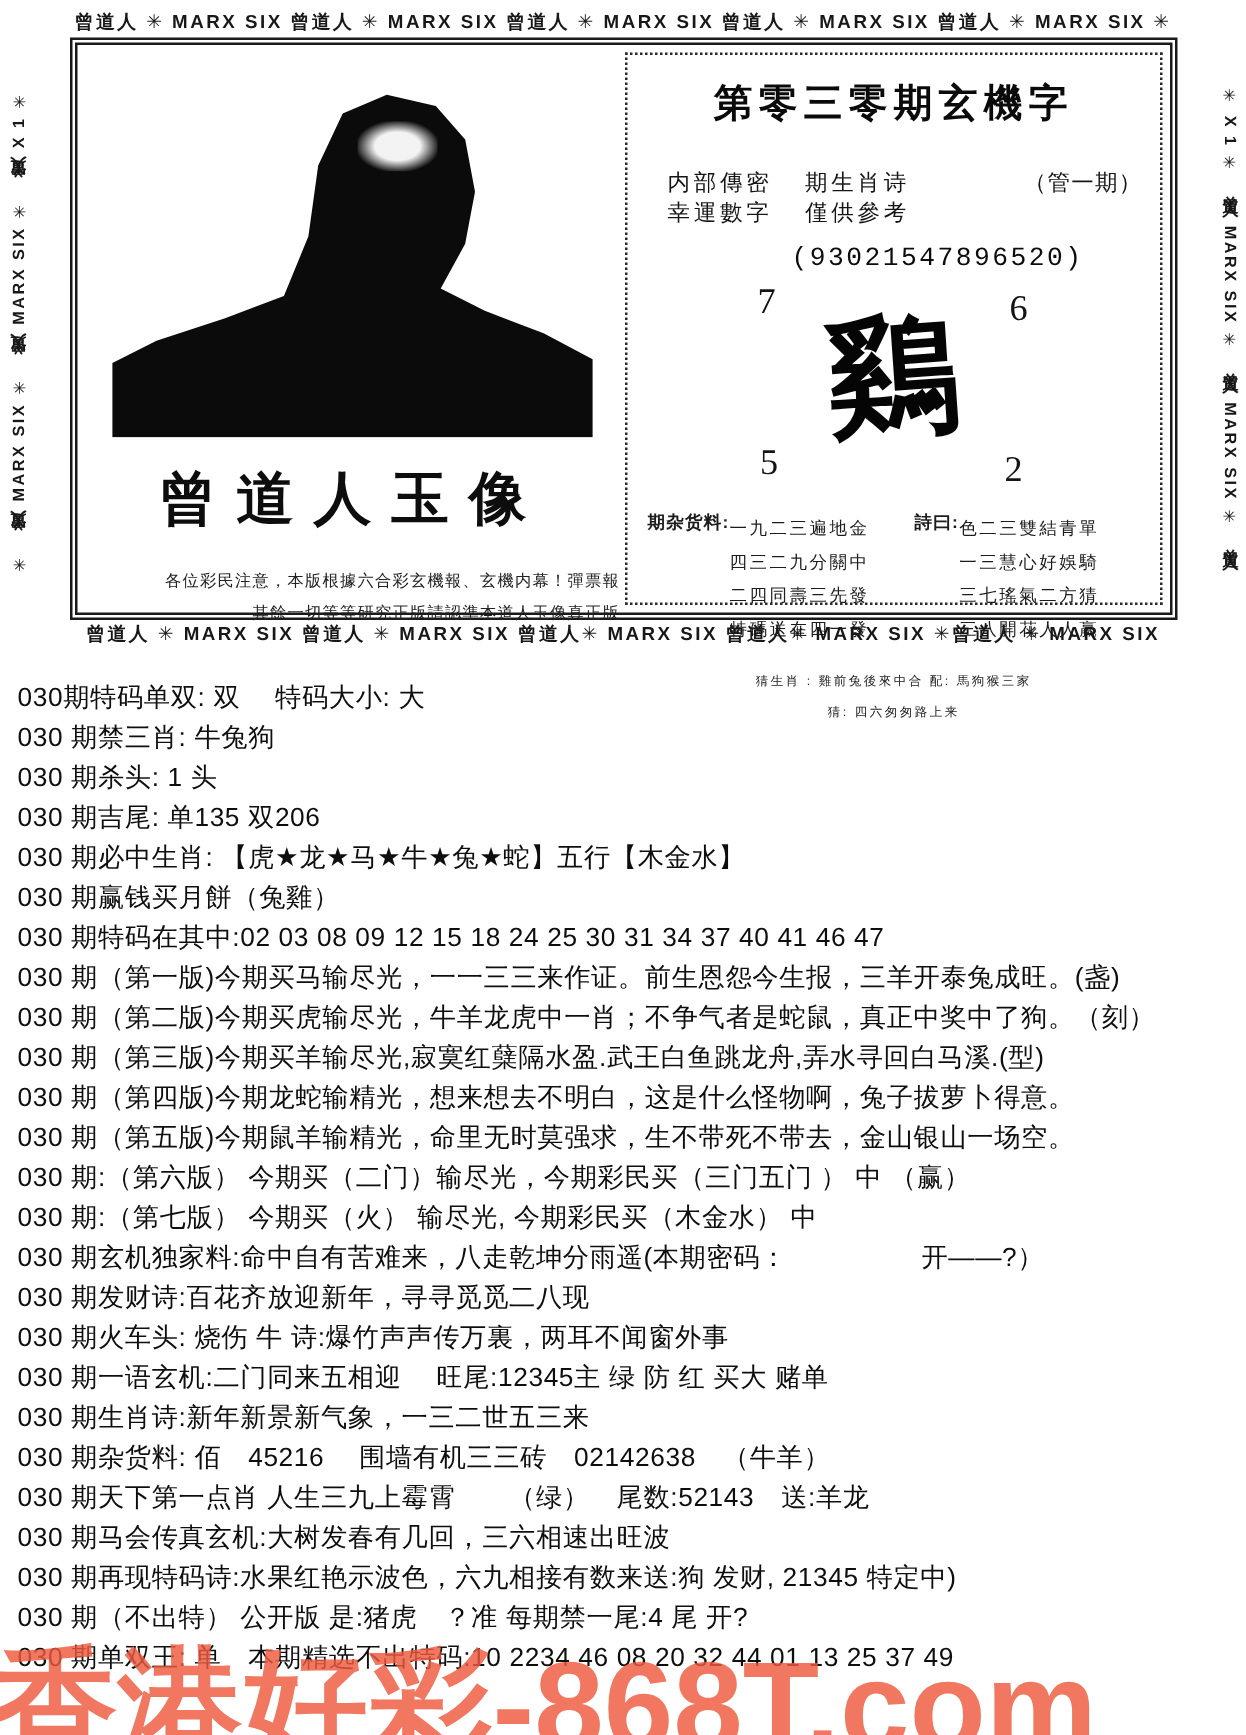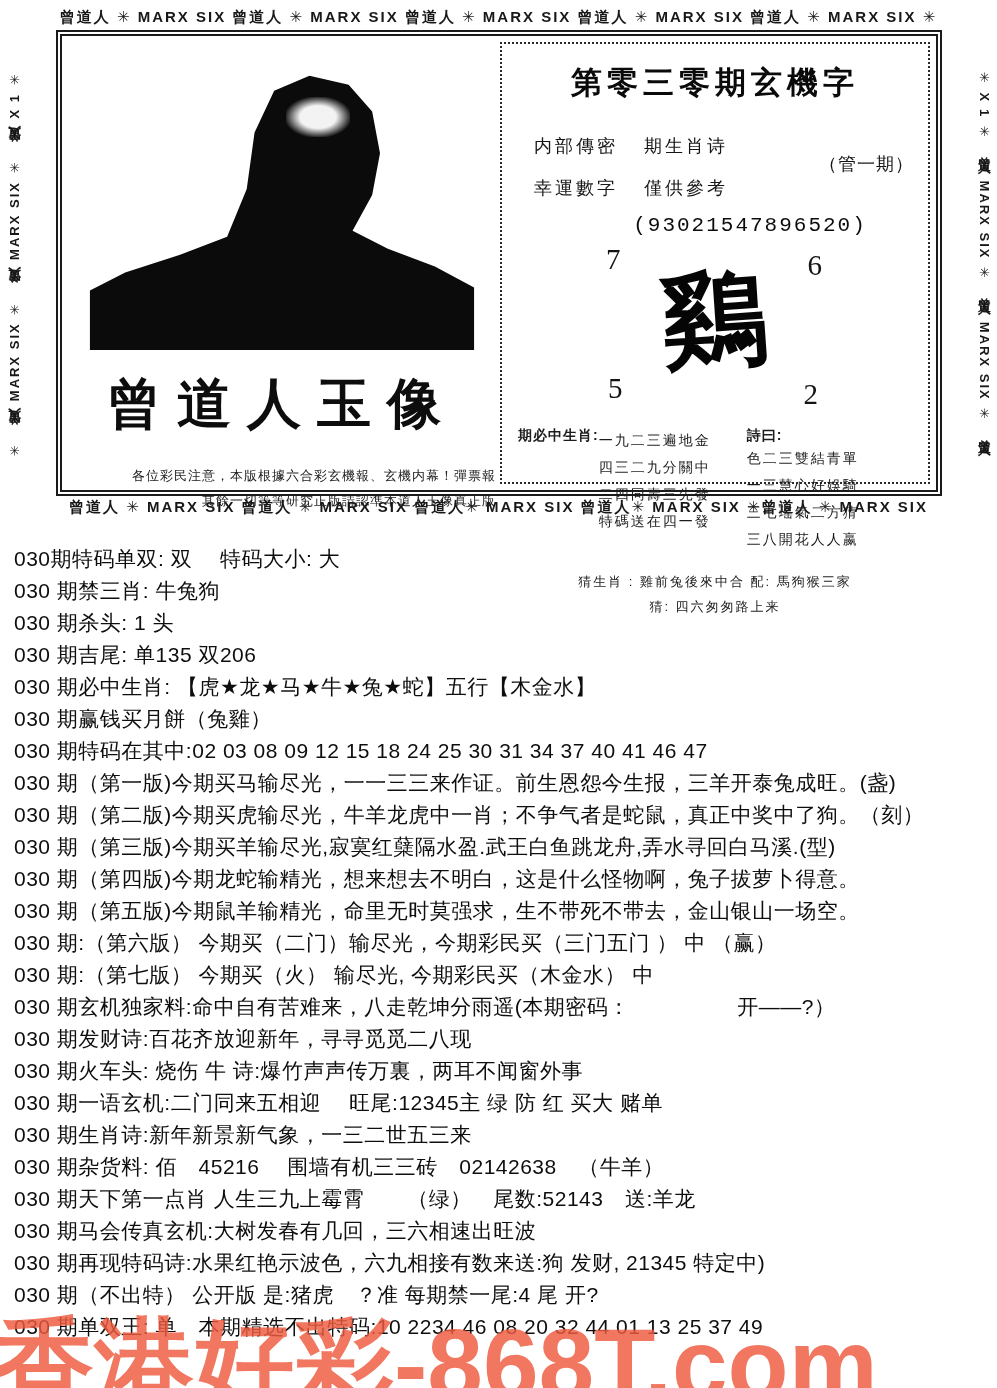--- a/index.html
+++ b/index.html
@@ -39,21 +39,21 @@
       43% 27%, 48% 13%, 57% 8%, 67% 11%, 73% 20%, 75% 34%, 73% 48%, 68% 60%,
       77% 66%, 89% 72%, 99% 79%, 99% 100%);
   }
   .forehead {
     position: absolute; left: 51%; top: 15%; width: 64px; height: 40px;
     background: radial-gradient(ellipse at center, rgba(255,255,255,.95) 0 40%, rgba(255,255,255,0) 75%);
   }
   .caption {
     margin-top: 18px; text-align: center;
     font-family: "Liberation Serif", "DejaVu Serif", serif;
-    font-size: 54px; font-weight: 900; letter-spacing: 16px; color: #0d0d0d;
+    font-size: 46px; font-weight: 900; letter-spacing: 16px; color: #0d0d0d;
     white-space: nowrap;
   }
   .notes {
     margin: 22px 0 0 22px; font-size: 13px; line-height: 1.95;
     letter-spacing: 1px; color: #222; white-space: nowrap; text-align: right;
   }
   .right-col {
     flex: 1; margin-left: 4px; border: 2px dotted #2a2a2a;
     padding: 10px 14px 6px 14px; position: relative;
   }
@@ -61,21 +61,21 @@
     text-align: center; font-size: 31px; font-weight: 900;
     letter-spacing: 5px; margin-top: 8px; color: #0a0a0a;
     font-family: "Liberation Serif", "DejaVu Serif", serif; white-space: nowrap;
   }
   .panel-row {
     margin: 0 0 0 18px; font-size: 18px; letter-spacing: 3px; color: #151515;
     display: flex; white-space: nowrap;
   }
   .panel-row.first { margin-top: 30px; }
   .panel-row .gap { display: inline-block; width: 26px; }
-  .panel-row .tail { margin-left: auto; letter-spacing: 1px; margin-top: 18px; }
+  .panel-row .tail { margin-left: auto; letter-spacing: 1px; }
   .lucky {
     margin-top: 14px; text-align: center; padding-left: 70px;
     font-family: "Liberation Mono", "DejaVu Sans Mono", monospace;
     font-size: 21px; letter-spacing: 2px; color: #0c0c0c; white-space: nowrap;
   }
   .zodiac { position: relative; height: 168px; margin-top: 6px; }
   .big-char {
     position: absolute; left: 50%; top: 46%; transform: translate(-50%,-50%) rotate(-4deg);
     font-size: 104px; font-weight: 900; color: #050505;
     font-family: "Liberation Serif", "DejaVu Serif", serif; line-height: 1;
@@ -86,22 +86,22 @@
   }
   .corner.tl { left: 90px;  top: 0px; }
   .corner.tr { right: 92px; top: 6px; }
   .corner.bl { left: 92px;  bottom: 6px; }
   .corner.br { right: 96px; bottom: 0px; }
   .poems { display: flex; margin-top: 16px; }
   .poem { display: flex; font-size: 14px; color: #1c1c1c; }
   .poem .poem-label { font-weight: bold; letter-spacing: 1px; white-space: nowrap; }
   .poem .poem-lines div { letter-spacing: 2px; line-height: 27px; white-space: nowrap; }
   .poem.left { margin-left: 2px; }
-  .poem.right { margin-left: 36px; flex-direction: column; }
-  .guess { margin-top: 16px; text-align: center; font-size: 13px; color: #1c1c1c; }
+  .poem.right { margin-left: 36px; }
+  .guess { margin-top: 16px; text-align: center; font-size: 10px; color: #1c1c1c; }
   .guess div { line-height: 25px; letter-spacing: 2px; white-space: nowrap; }
   .tips { position: absolute; left: 14px; top: 548px; width: 975px; }
   .tip {
     font-size: 21px; line-height: 22px; margin-bottom: 10px;
     color: #0e0e0e; white-space: nowrap; letter-spacing: 0.5px;
   }
   .tip.bold { font-weight: normal; }
   .watermark {
     position: absolute; left: -6px; bottom: -46px;
     font-size: 100px; font-weight: 900; letter-spacing: 0px;
@@ -147,21 +147,21 @@
     <div class="zodiac">
       <span class="corner tl">7</span>
       <span class="corner tr">6</span>
       <span class="big-char">鷄</span>
       <span class="corner bl">5</span>
       <span class="corner br">2</span>
     </div>
 
     <div class="poems">
       <div class="poem left">
-        <span class="poem-label">期必中生肖:</span>
+        <span class="poem-label">期杂货料:</span>
         <div class="poem-lines">
           <div>一九二三遍地金</div>
           <div>四三二九分關中</div>
           <div>二四同壽三先發</div>
           <div>特碼送在四一發</div>
         </div>
       </div>
       <div class="poem right">
         <span class="poem-label">詩曰:</span>
         <div class="poem-lines">

